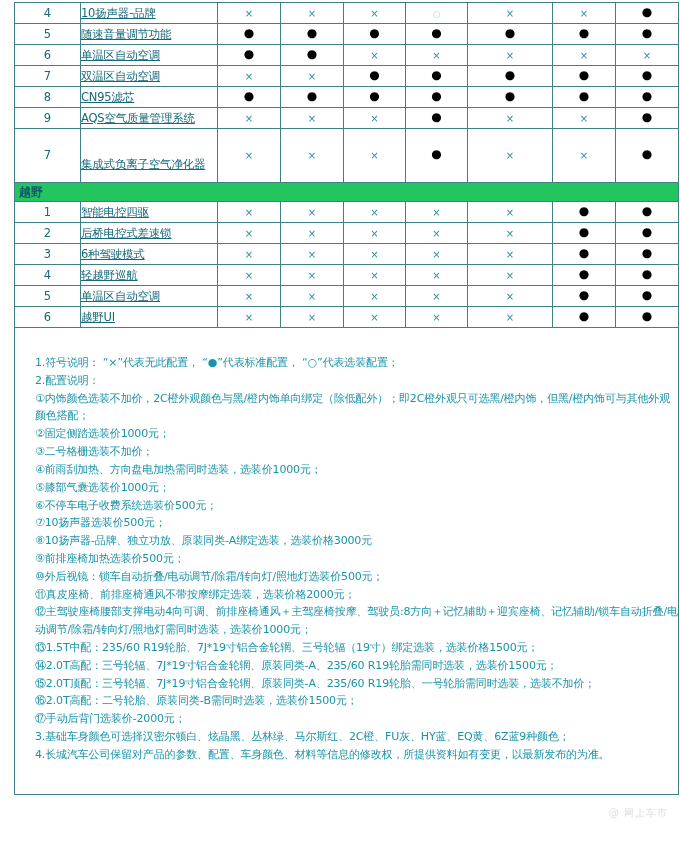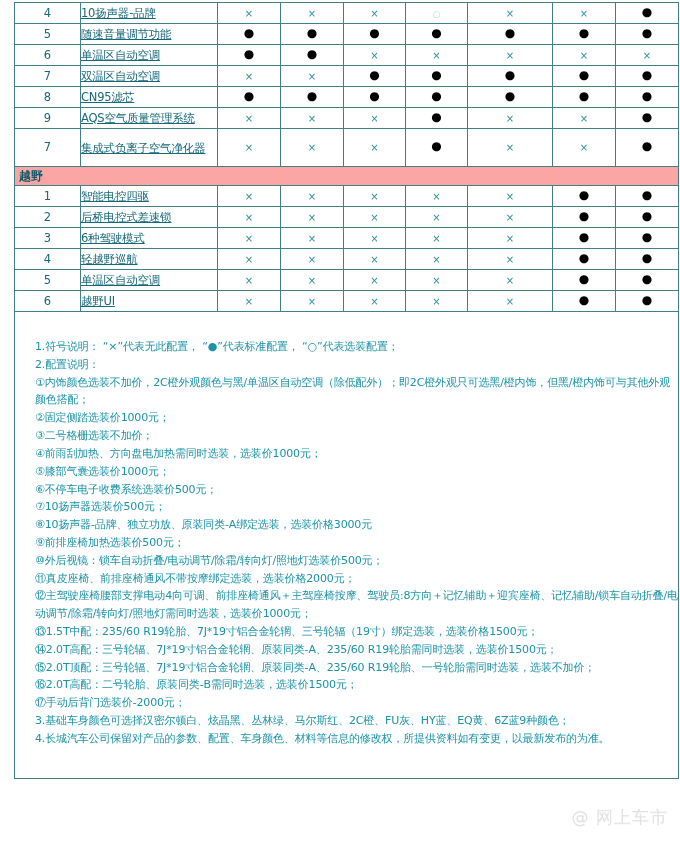--- a/index.html
+++ b/index.html
@@ -83,26 +83,26 @@
   .mark-circle {
     font-size: 9px;
     color: #9fdfe8;
     display: inline-block;
     line-height: 1;
   }
 
   tr.tall td { height: 36px; }
   td.col-name.two-line {
     line-height: 1.3;
-    padding-top: 1px;
+    padding-top: 17px;
     margin-top: 40px;
   }
 
   tr.section td {
-    background: #fca5a5;
+    background: #22c55e;
     height: 18px;
     font-weight: bold;
     font-size: 12px;
     text-align: left;
     padding-left: 4px;
     color: #0d5a66;
   }
 
   td.notes-cell {
     height: auto;
@@ -121,21 +121,21 @@
   .notes div {
     white-space: normal;
   }
   .notes .pad-top { height: 26px; }
   .notes .pad-bot { height: 30px; }
 
   .watermark {
     position: absolute;
     right: 12px;
     top: 806px;
-    font-size: 17px;
+    font-size: 10px;
     color: #e2e2e2;
     letter-spacing: 1px;
     font-family: "DejaVu Sans", "Liberation Sans", sans-serif;
     text-shadow: 0 1px 0 #f8f8f8;
     user-select: none;
   }
 </style>
 </head>
 <body>
 
@@ -287,21 +287,21 @@
           <td class="col-mark w5"><span class="mark-x">×</span></td>
           <td class="col-mark w6"><span class="mark-dot">●</span></td>
           <td class="col-mark w7"><span class="mark-dot">●</span></td>
         </tr>
         <tr>
           <td colspan="9" class="notes-cell">
             <div class="notes">
               <div class="pad-top"></div>
               <div>1.符号说明：  “×”代表无此配置，  “●”代表标准配置，  “○”代表选装配置；</div>
               <div>2.配置说明：</div>
-              <div>①内饰颜色选装不加价，2C橙外观颜色与黑/单温区自动空调（除低配外）；即2C橙外观只可选黑/橙内饰，但黑/橙内饰可与其他外观颜色搭配；</div>
+              <div>①内饰颜色选装不加价，2C橙外观颜色与黑/橙内饰单向绑定（除低配外）；即2C橙外观只可选黑/橙内饰，但黑/橙内饰可与其他外观颜色搭配；</div>
               <div>②固定侧踏选装价1000元；</div>
               <div>③二号格栅选装不加价；</div>
               <div>④前雨刮加热、方向盘电加热需同时选装，选装价1000元；</div>
               <div>⑤膝部气囊选装价1000元；</div>
               <div>⑥不停车电子收费系统选装价500元；</div>
               <div>⑦10扬声器选装价500元；</div>
               <div>⑧10扬声器-品牌、独立功放、原装同类-A绑定选装，选装价格3000元</div>
               <div>⑨前排座椅加热选装价500元；</div>
               <div>⑩外后视镜：锁车自动折叠/电动调节/除霜/转向灯/照地灯选装价500元；</div>
               <div>⑪真皮座椅、前排座椅通风不带按摩绑定选装，选装价格2000元；</div>

